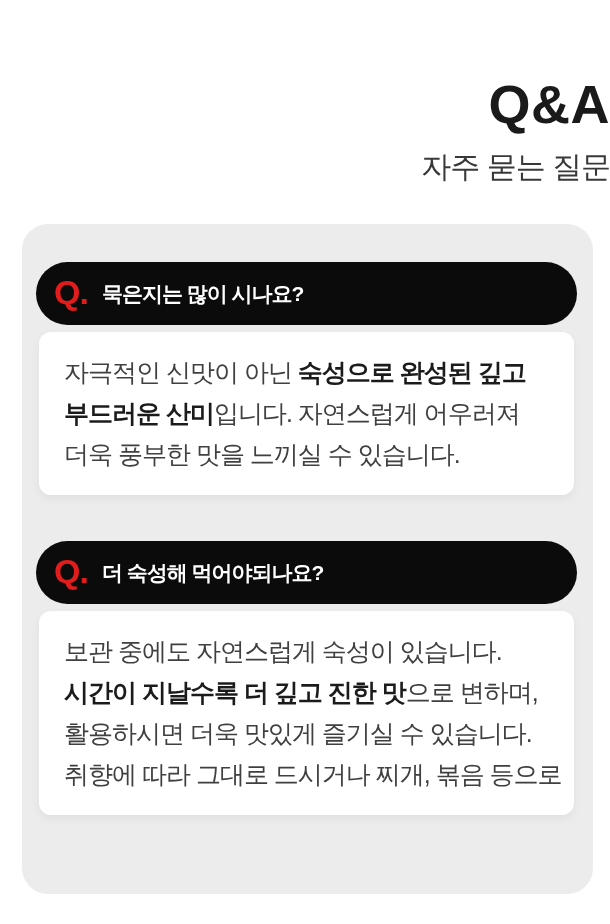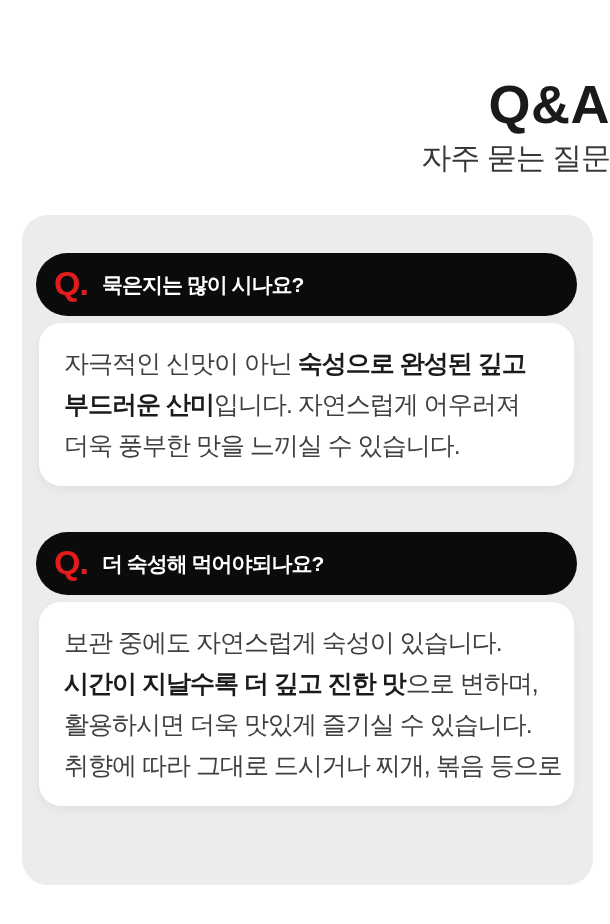--- a/index.html
+++ b/index.html
@@ -20,21 +20,21 @@
   }
   .title {
     margin: 0;
     font-size: 54px;
     line-height: 56px;
     font-weight: 800;
     letter-spacing: 0.5px;
     color: var(--title-text, #1a1a1a);
   }
   .subtitle {
-    margin-top: 10px;
+    margin-top: 19px;
     font-size: 30px;
     line-height: 32px;
     font-weight: 500;
     letter-spacing: -1px;
     color: var(--subtitle-text, #383838);
   }
   .panel {
     margin: 41px 17px 0 22px;
     height: 670px;
     box-sizing: border-box;
@@ -66,21 +66,21 @@
   .q-text {
     font-size: 21px;
     font-weight: 700;
     letter-spacing: -1px;
     color: var(--question-text, #ffffff);
     white-space: nowrap;
   }
   .answer {
     margin: 7px 3px 0 3px;
     background: #ffffff;
-    border-radius: 22px;
+    border-radius: 12px;
     padding: 20px 25px;
     box-shadow: 0 4px 10px rgba(0,0,0,0.05);
     overflow: hidden;
   }
   .answer-line {
     font-size: 25px;
     line-height: 41px;
     letter-spacing: -1px;
     color: var(--answer-text, #404040);
     white-space: nowrap;

